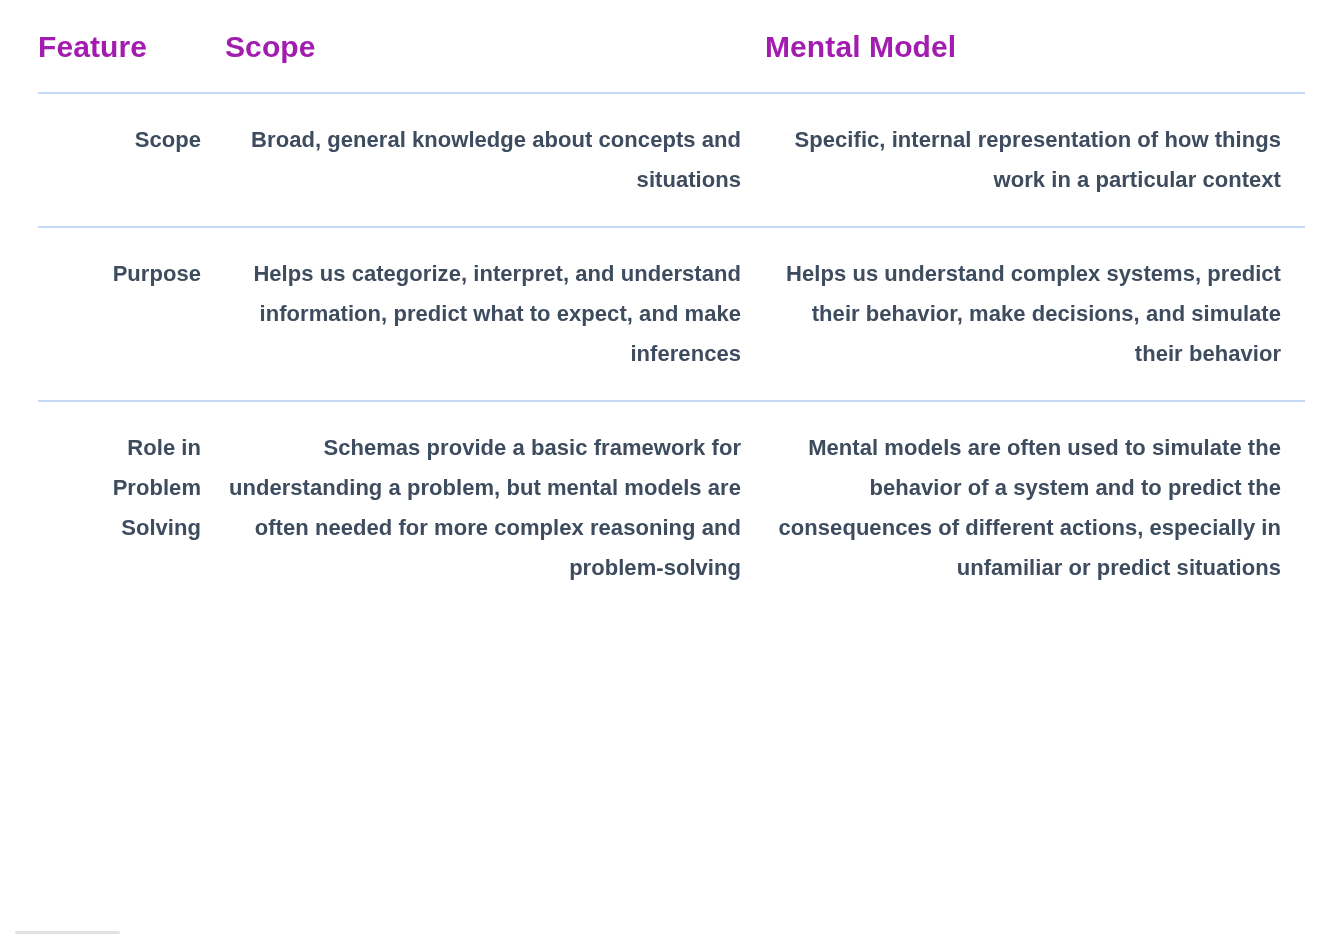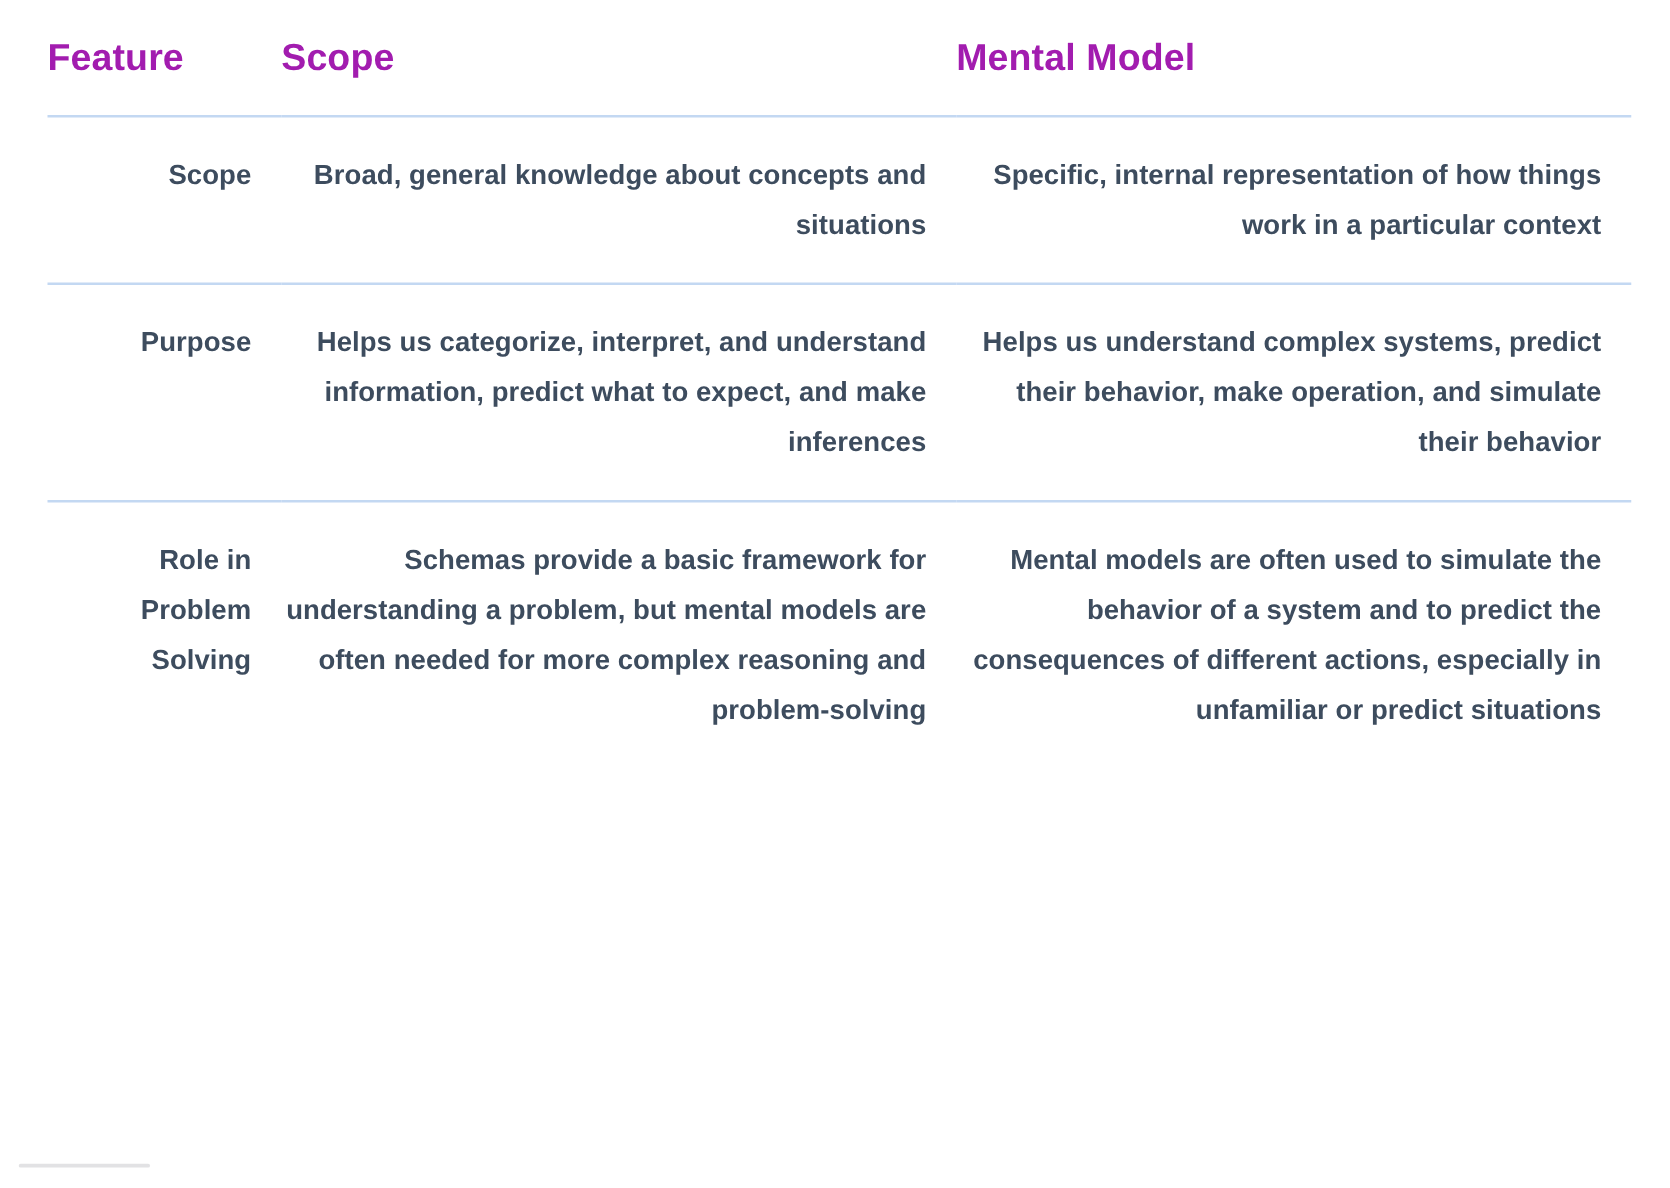--- a/index.html
+++ b/index.html
@@ -95,21 +95,21 @@
     </thead>
     <tbody>
       <tr>
         <td class="feature-cell">Scope</td>
         <td>Broad, general knowledge about concepts and situations</td>
         <td>Specific, internal representation of how things work in a particular context</td>
       </tr>
       <tr>
         <td class="feature-cell">Purpose</td>
         <td>Helps us categorize, interpret, and understand information, predict what to expect, and make inferences</td>
-        <td>Helps us understand complex systems, predict their behavior, make operation, and simulate their behavior</td>
+        <td>Helps us understand complex systems, predict their behavior, make decisions, and simulate their behavior</td>
       </tr>
       <tr>
         <td class="feature-cell">Role in Problem Solving</td>
         <td>Schemas provide a basic framework for understanding a problem, but mental models are often needed for more complex reasoning and problem-solving</td>
         <td>Mental models are often used to simulate the behavior of a system and to predict the consequences of different actions, especially in unfamiliar or predict situations</td>
       </tr>
     </tbody>
   </table>
 </div>
 

